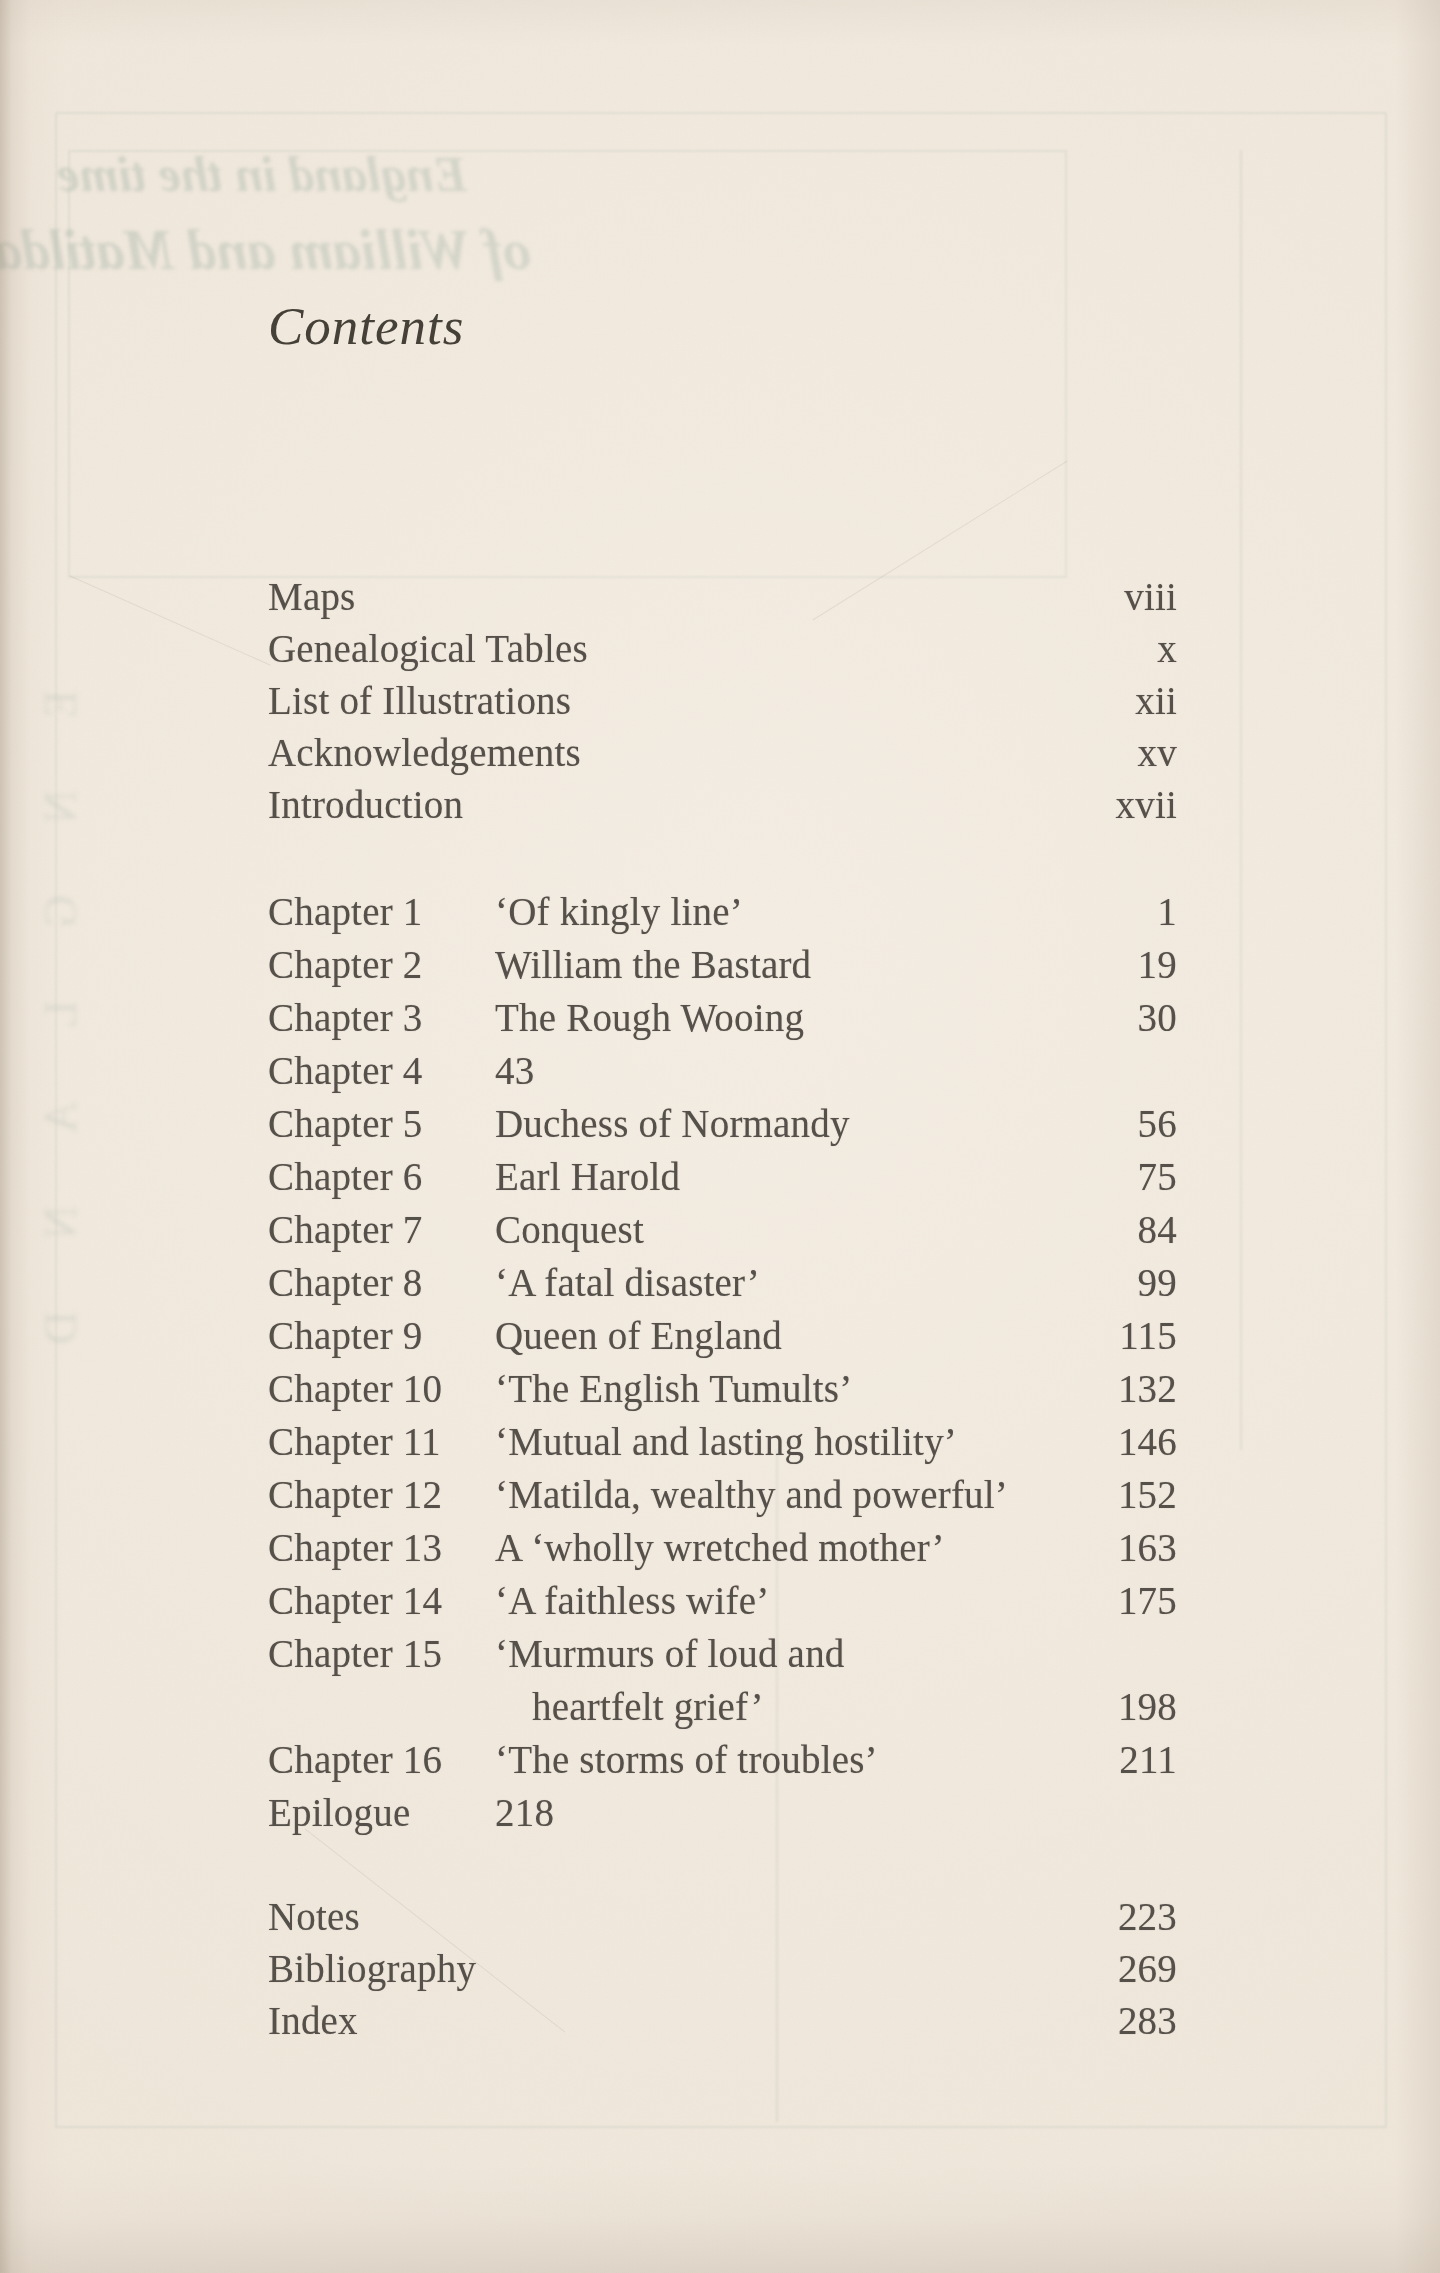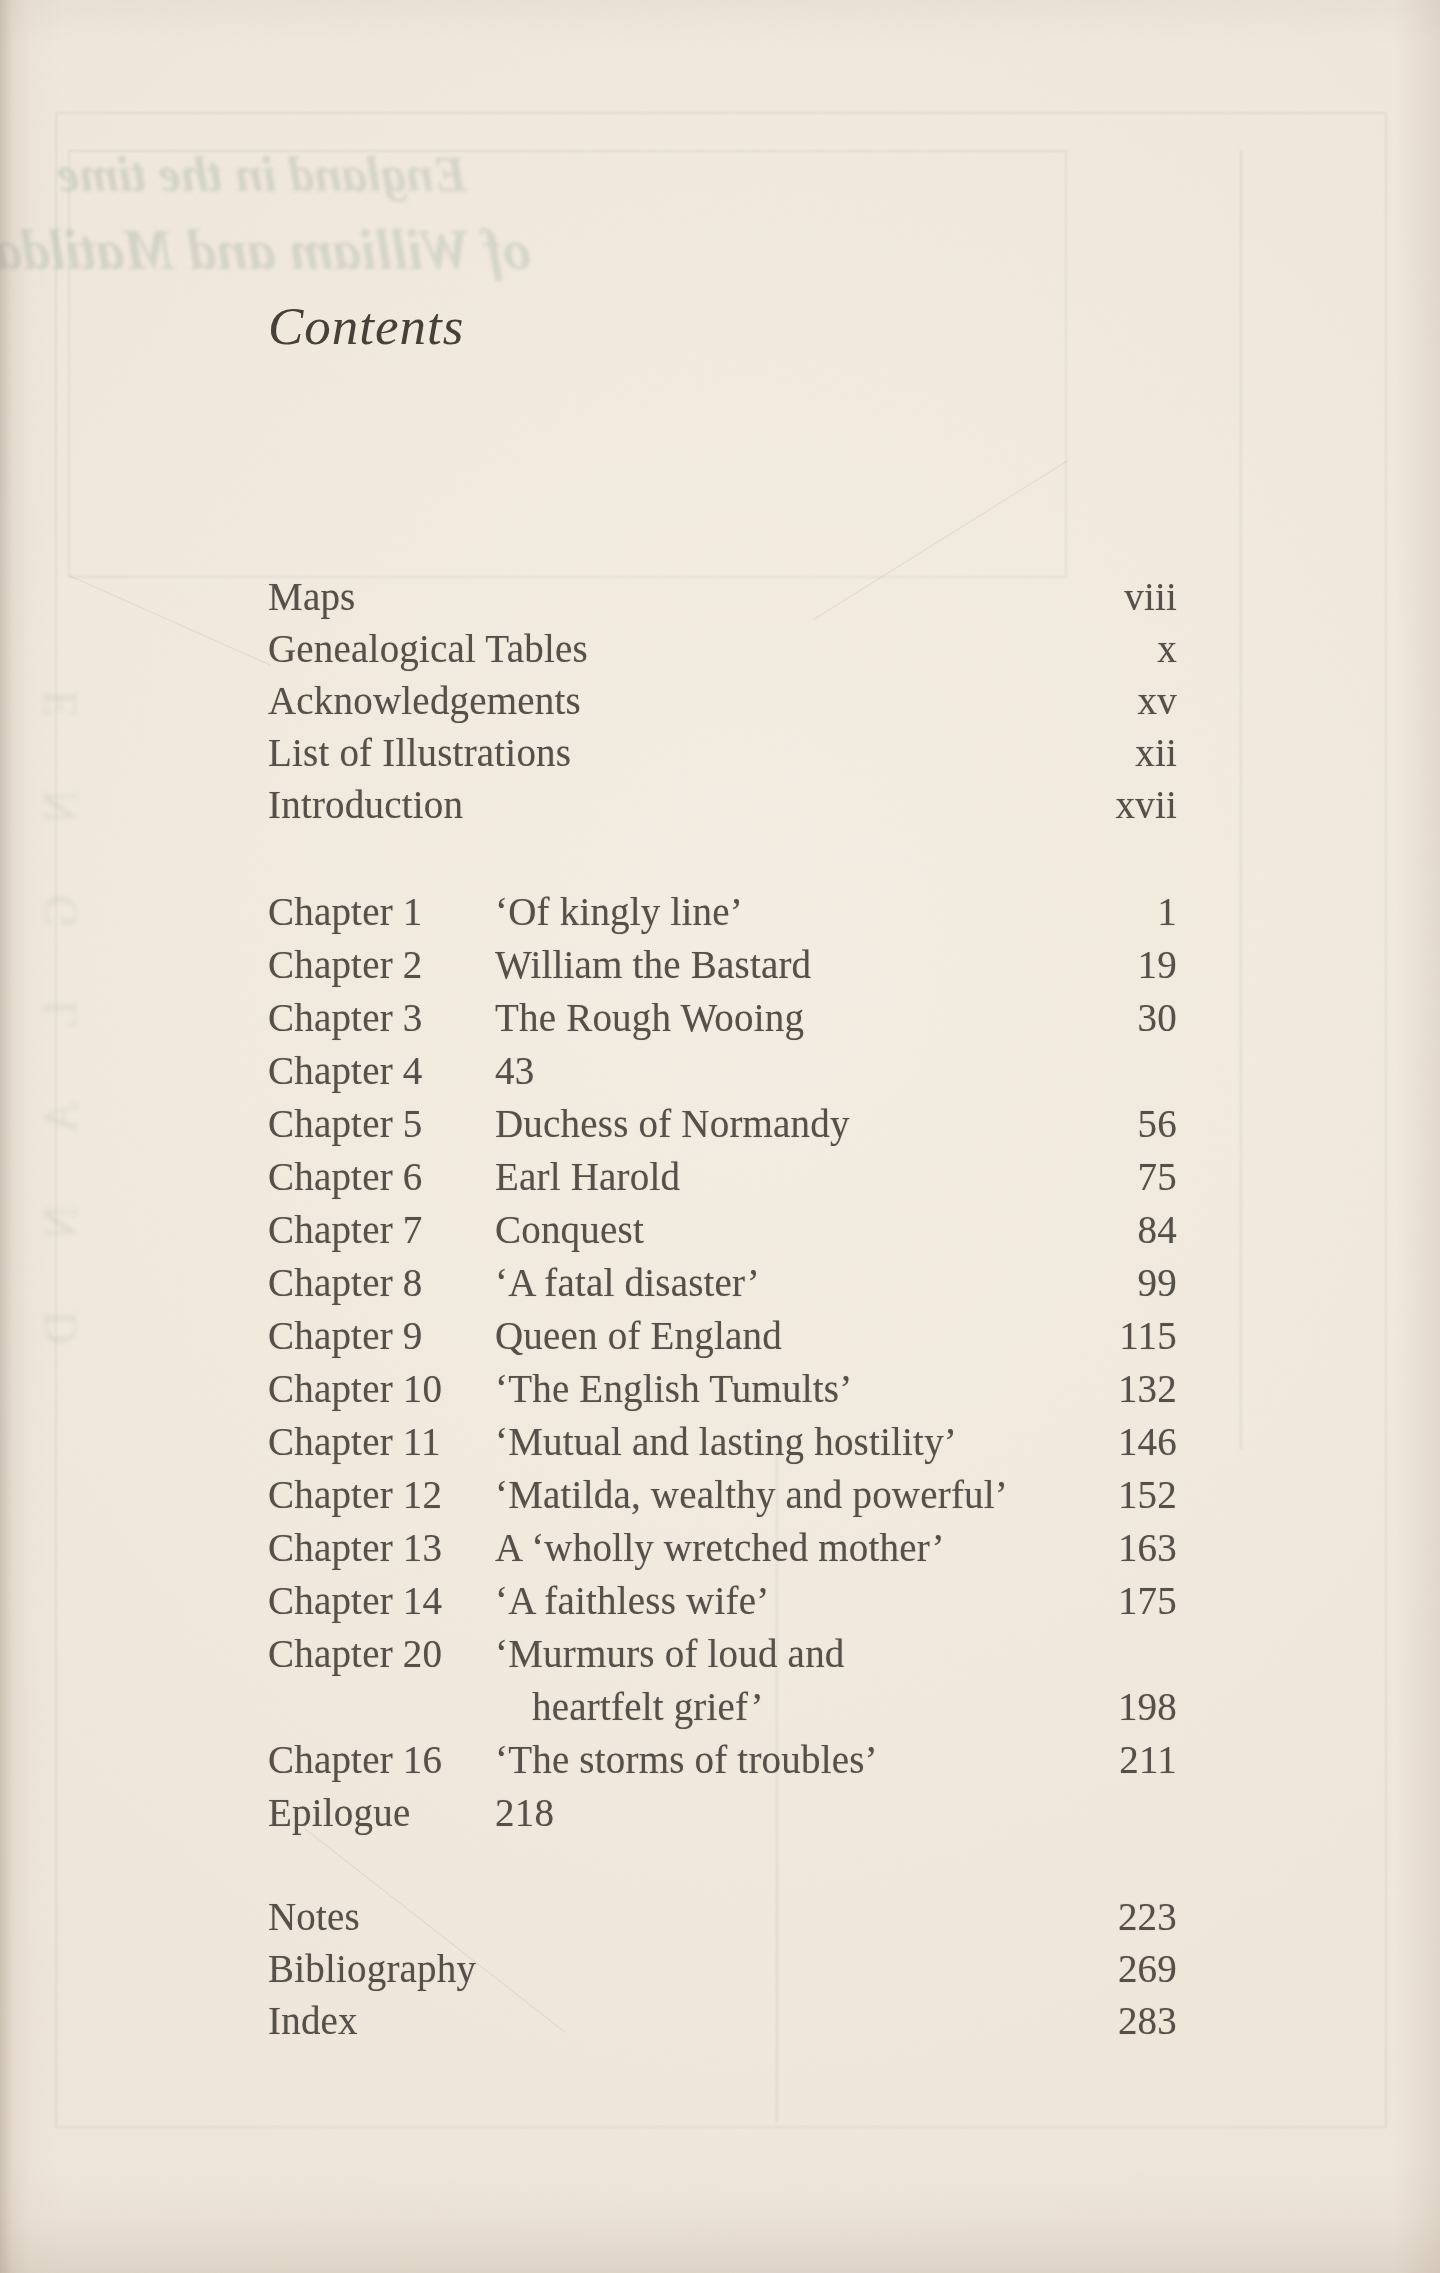--- a/index.html
+++ b/index.html
@@ -102,26 +102,26 @@
   <section class="front-matter" id="front-matter">
       <div class="row">
         <span class="label">Maps</span>
         <span class="page-num">viii</span>
       </div>
       <div class="row">
         <span class="label">Genealogical Tables</span>
         <span class="page-num">x</span>
       </div>
       <div class="row">
+        <span class="label">List of Illustrations</span>
+        <span class="page-num">xii</span>
+      </div>
+      <div class="row">
         <span class="label">Acknowledgements</span>
         <span class="page-num">xv</span>
-      </div>
-      <div class="row">
-        <span class="label">List of Illustrations</span>
-        <span class="page-num">xii</span>
       </div>
       <div class="row">
         <span class="label">Introduction</span>
         <span class="page-num">xvii</span>
       </div>
     </section>
   <section class="chapters" id="chapters">
       <div class="row ch">
         <span class="label">Chapter 1</span>
         <span>‘Of kingly line’</span>
@@ -185,21 +185,21 @@
         <span class="label">Chapter 13</span>
         <span>A ‘wholly wretched mother’</span>
         <span class="page-num">163</span>
       </div>
       <div class="row ch">
         <span class="label">Chapter 14</span>
         <span>‘A faithless wife’</span>
         <span class="page-num">175</span>
       </div>
       <div class="row ch two-line">
-        <span class="label">Chapter 20</span>
+        <span class="label">Chapter 15</span>
         <span>
           <div class="line1">‘Murmurs of loud and</div>
           <div class="line2">heartfelt grief’</div>
         </span>
         <span class="page-num">198</span>
       </div>
       <div class="row ch">
         <span class="label">Chapter 16</span>
         <span>‘The storms of troubles’</span>
         <span class="page-num">211</span>

